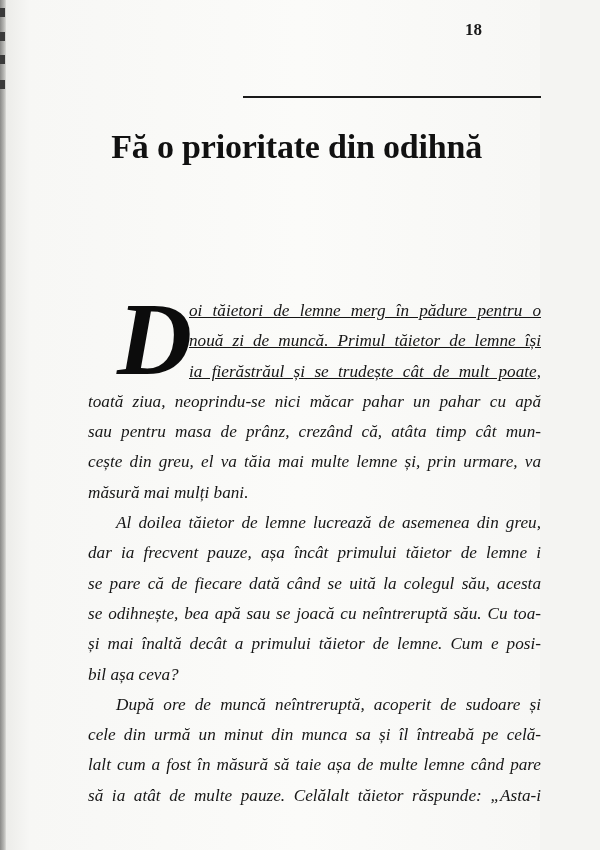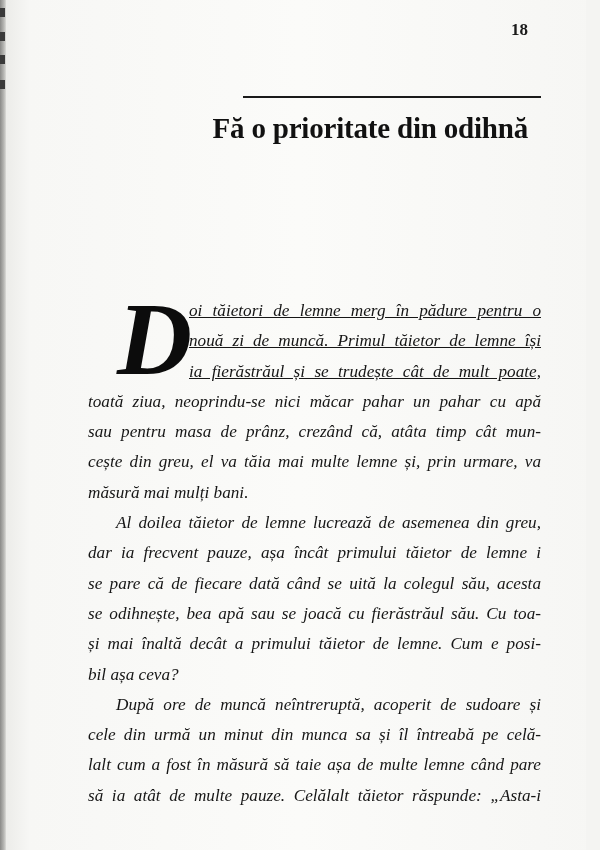--- a/index.html
+++ b/index.html
@@ -13,21 +13,20 @@
       overflow: hidden;
       background: #f4f4f2;
       font-family: "Liberation Serif", "DejaVu Serif", serif;
       color: #141414;
     }
     .page {
       position: absolute;
       left: 0; top: 0;
       width: 540px; height: 850px;
       background: linear-gradient(90deg, #e9e9e6 0px, #f7f7f5 30px, #fbfbf9 300px, #f6f6f4 600px);
-      padding-left: 46px;
     }
     .binding-edge {
       position: absolute;
       left: 0; top: 0;
       width: 6px; height: 850px;
       background: linear-gradient(90deg, #8a8a88 0px, #b9b9b6 4px, #dcdcd9 6px);
     }
     .edge-mark {
       position: absolute;
       left: 0;
@@ -47,22 +46,22 @@
       position: absolute;
       left: 243px;
       top: 96px;
       width: 298px;
       height: 2px;
       background: #1a1a1a;
     }
     .chapter-title {
       position: absolute;
       right: 58px;
-      top: 112px;
-      font-size: 29px;
+      top: 128px;
+      font-size: 34px;
       font-weight: bold;
       color: #111;
       white-space: nowrap;
       letter-spacing: -0.2px;
     }
     .body-text {
       position: absolute;
       left: 88px;
       top: 296px;
       width: 453px;
@@ -122,21 +121,21 @@
       <span class="line dropline">oi tăietori de lemne merg în pădure pentru o</span>
       <span class="line dropline">nouă zi de muncă. Primul tăietor de lemne își</span>
       <span class="line dropline">ia fierăstrăul și se trudește cât de mult poate,</span>
       <span class="line normal">toată ziua, neoprindu-se nici măcar pahar un pahar cu apă</span>
       <span class="line normal">sau pentru masa de prânz, crezând că, atâta timp cât mun-</span>
       <span class="line normal">cește din greu, el va tăia mai multe lemne și, prin urmare, va</span>
       <span class="line last">măsură mai mulți bani.</span>
       <span class="line indent">Al doilea tăietor de lemne lucrează de asemenea din greu,</span>
       <span class="line normal">dar ia frecvent pauze, așa încât primului tăietor de lemne i</span>
       <span class="line normal">se pare că de fiecare dată când se uită la colegul său, acesta</span>
-      <span class="line normal">se odihnește, bea apă sau se joacă cu fierăstrăul său. Cu toa-</span>
+      <span class="line normal">se odihnește, bea apă sau se joacă cu neîntreruptă său. Cu toa-</span>
       <span class="line normal">și mai înaltă decât a primului tăietor de lemne. Cum e posi-</span>
       <span class="line last">bil așa ceva?</span>
       <span class="line indent">După ore de muncă neîntreruptă, acoperit de sudoare și</span>
       <span class="line normal">cele din urmă un minut din munca sa și îl întreabă pe celă-</span>
       <span class="line normal">lalt cum a fost în măsură să taie așa de multe lemne când pare</span>
       <span class="line normal">să ia atât de multe pauze. Celălalt tăietor răspunde: „Asta-i</span>
     </div>
 </div>
 
 </body></html>

